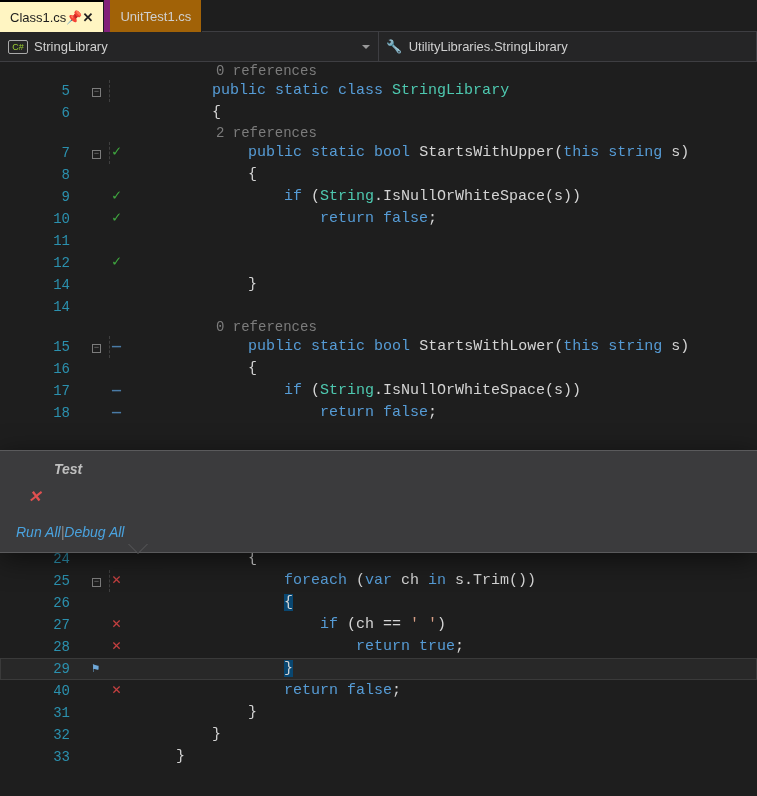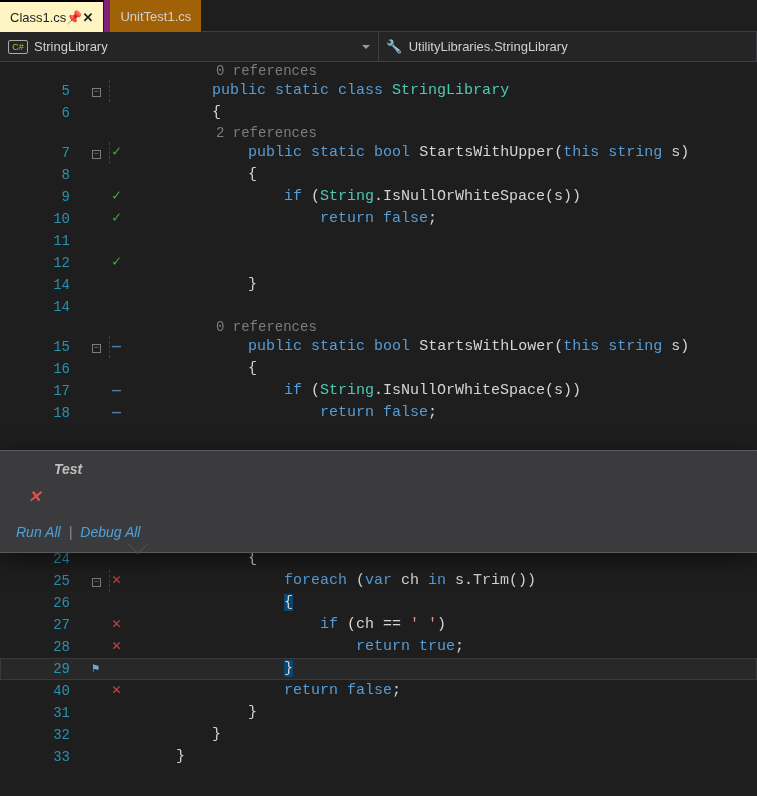--- a/index.html
+++ b/index.html
@@ -90,21 +90,21 @@
     filter: drop-shadow(0 6px 14px rgba(0,0,0,.55));
   }
   .popup {
     background: #3b3b3d;
     border-top: 1px solid #5a5a5c; border-bottom: 1px solid #5a5a5c;
     font-family: "Segoe UI", Tahoma, sans-serif; font-size: 14px; font-style: italic;
   }
   .popup .hdr { padding: 10px 16px 6px 54px; color: #bfbfbf; font-weight: 600; }
   .popup .item { display: flex; align-items: center; gap: 14px; padding: 4px 16px 10px 28px; color: #eaeaea; }
   .popup .x { color: #e05050; font-size: 16px; font-weight: bold; }
-  .popup .actions { display: flex; gap: 8px; padding: 8px 16px 12px 16px; align-items: center; }
+  .popup .actions { display: flex; padding: 8px 16px 12px 16px; align-items: center; }
   .popup .link { color: #4aa3df; cursor: pointer; }
   .popup .sep { color: #8a8a8a; }
   .popup-pointer {
     position: absolute; left: 128px; bottom: -10px;
     width: 0; height: 0; border: 10px solid transparent; border-top-color: #3b3b3d;
   }
   .popup-pointer.edge {
     bottom: -11px; border-top-color: #5a5a5c;
   }
 

